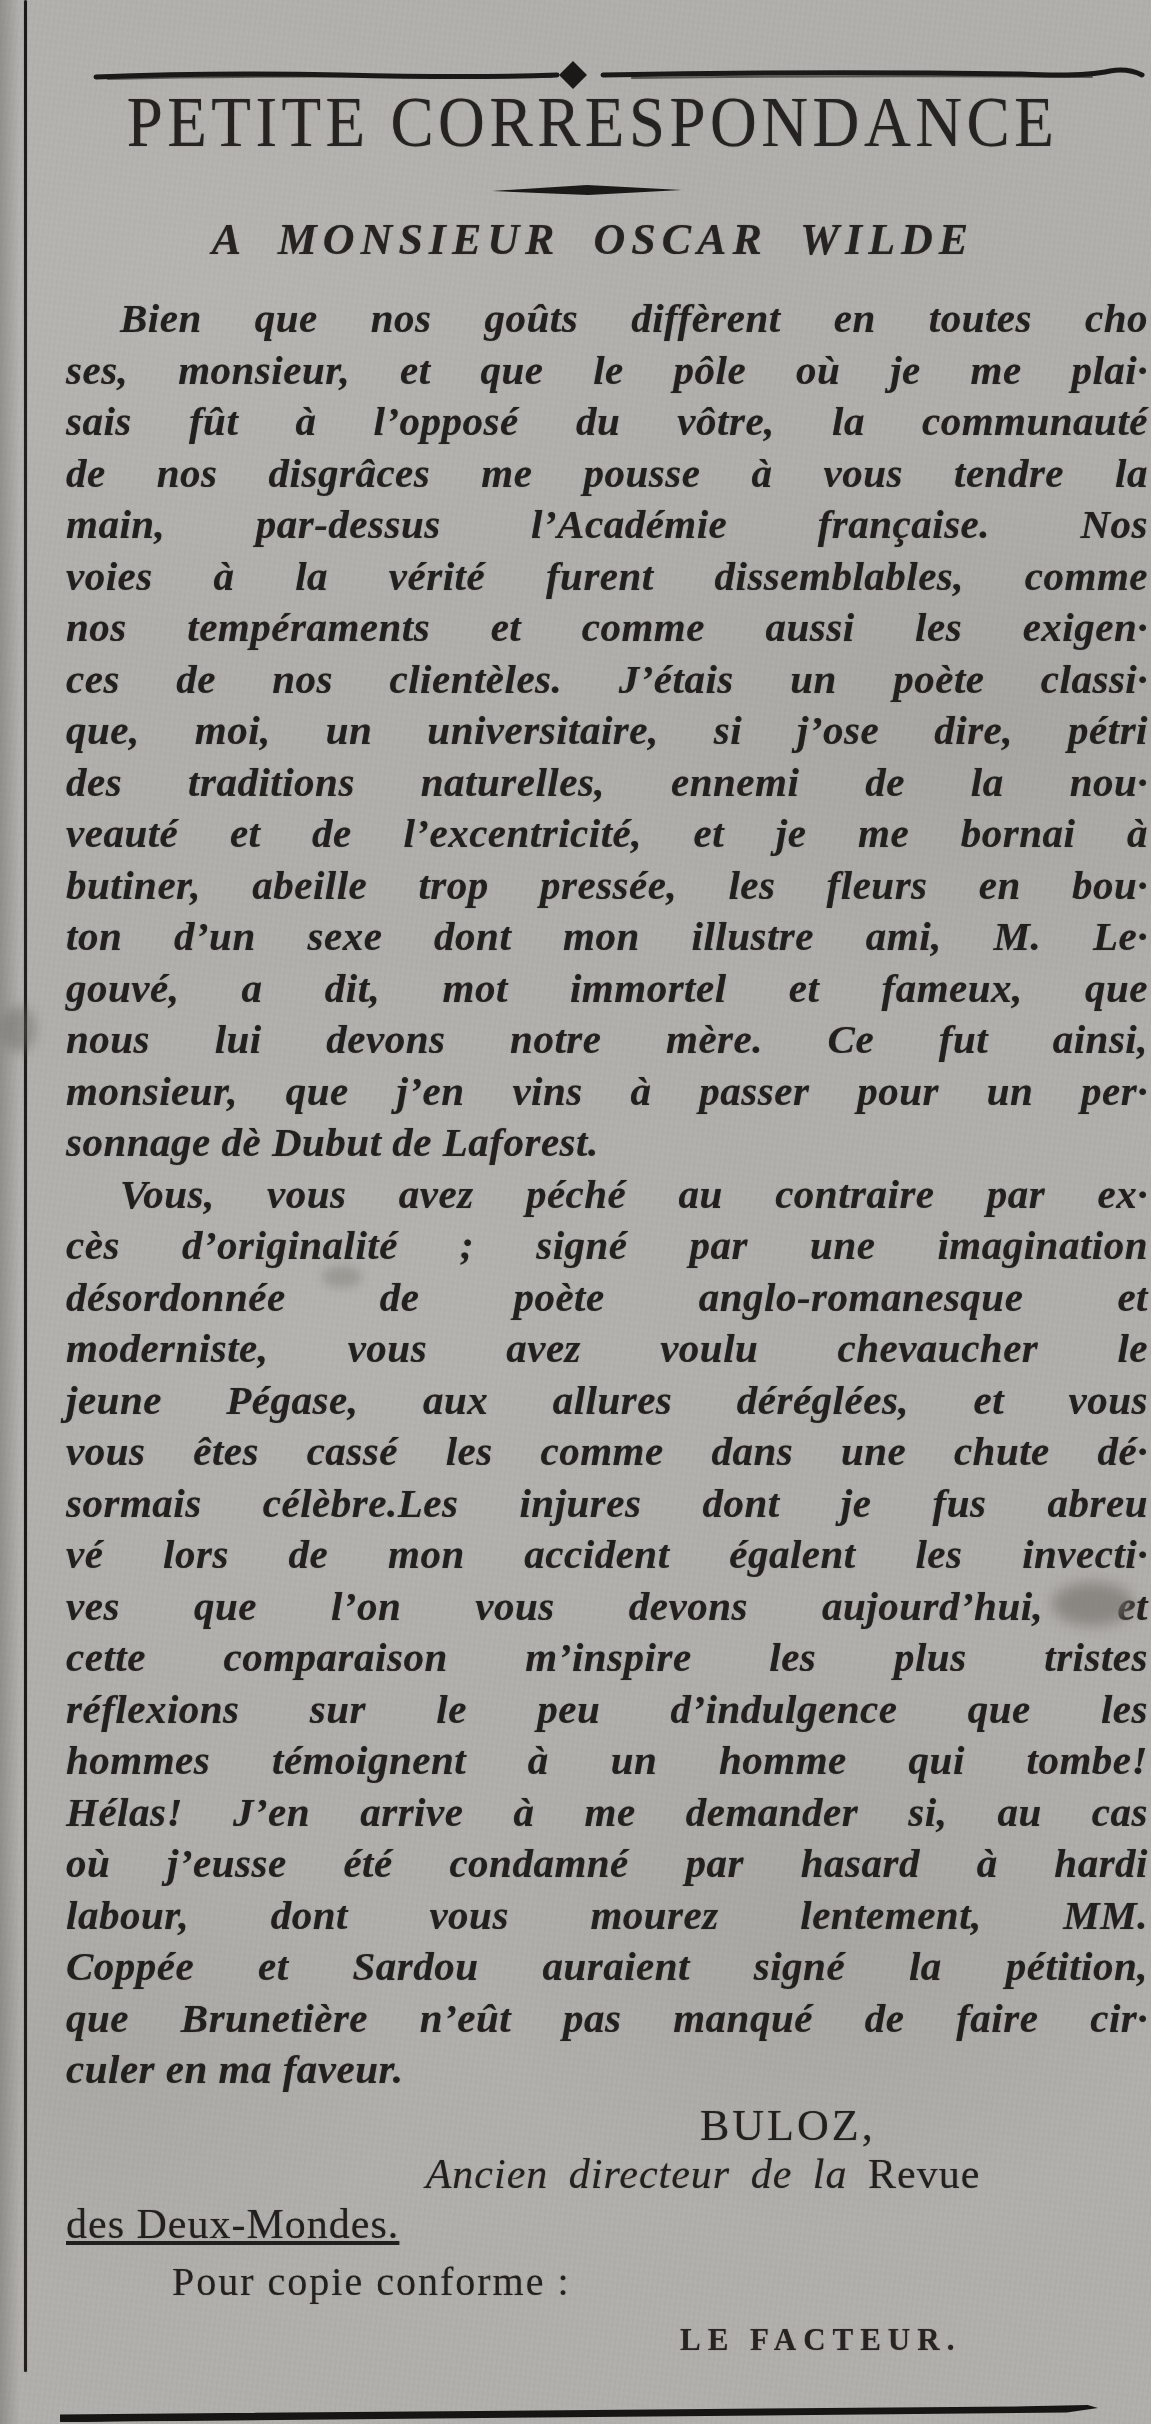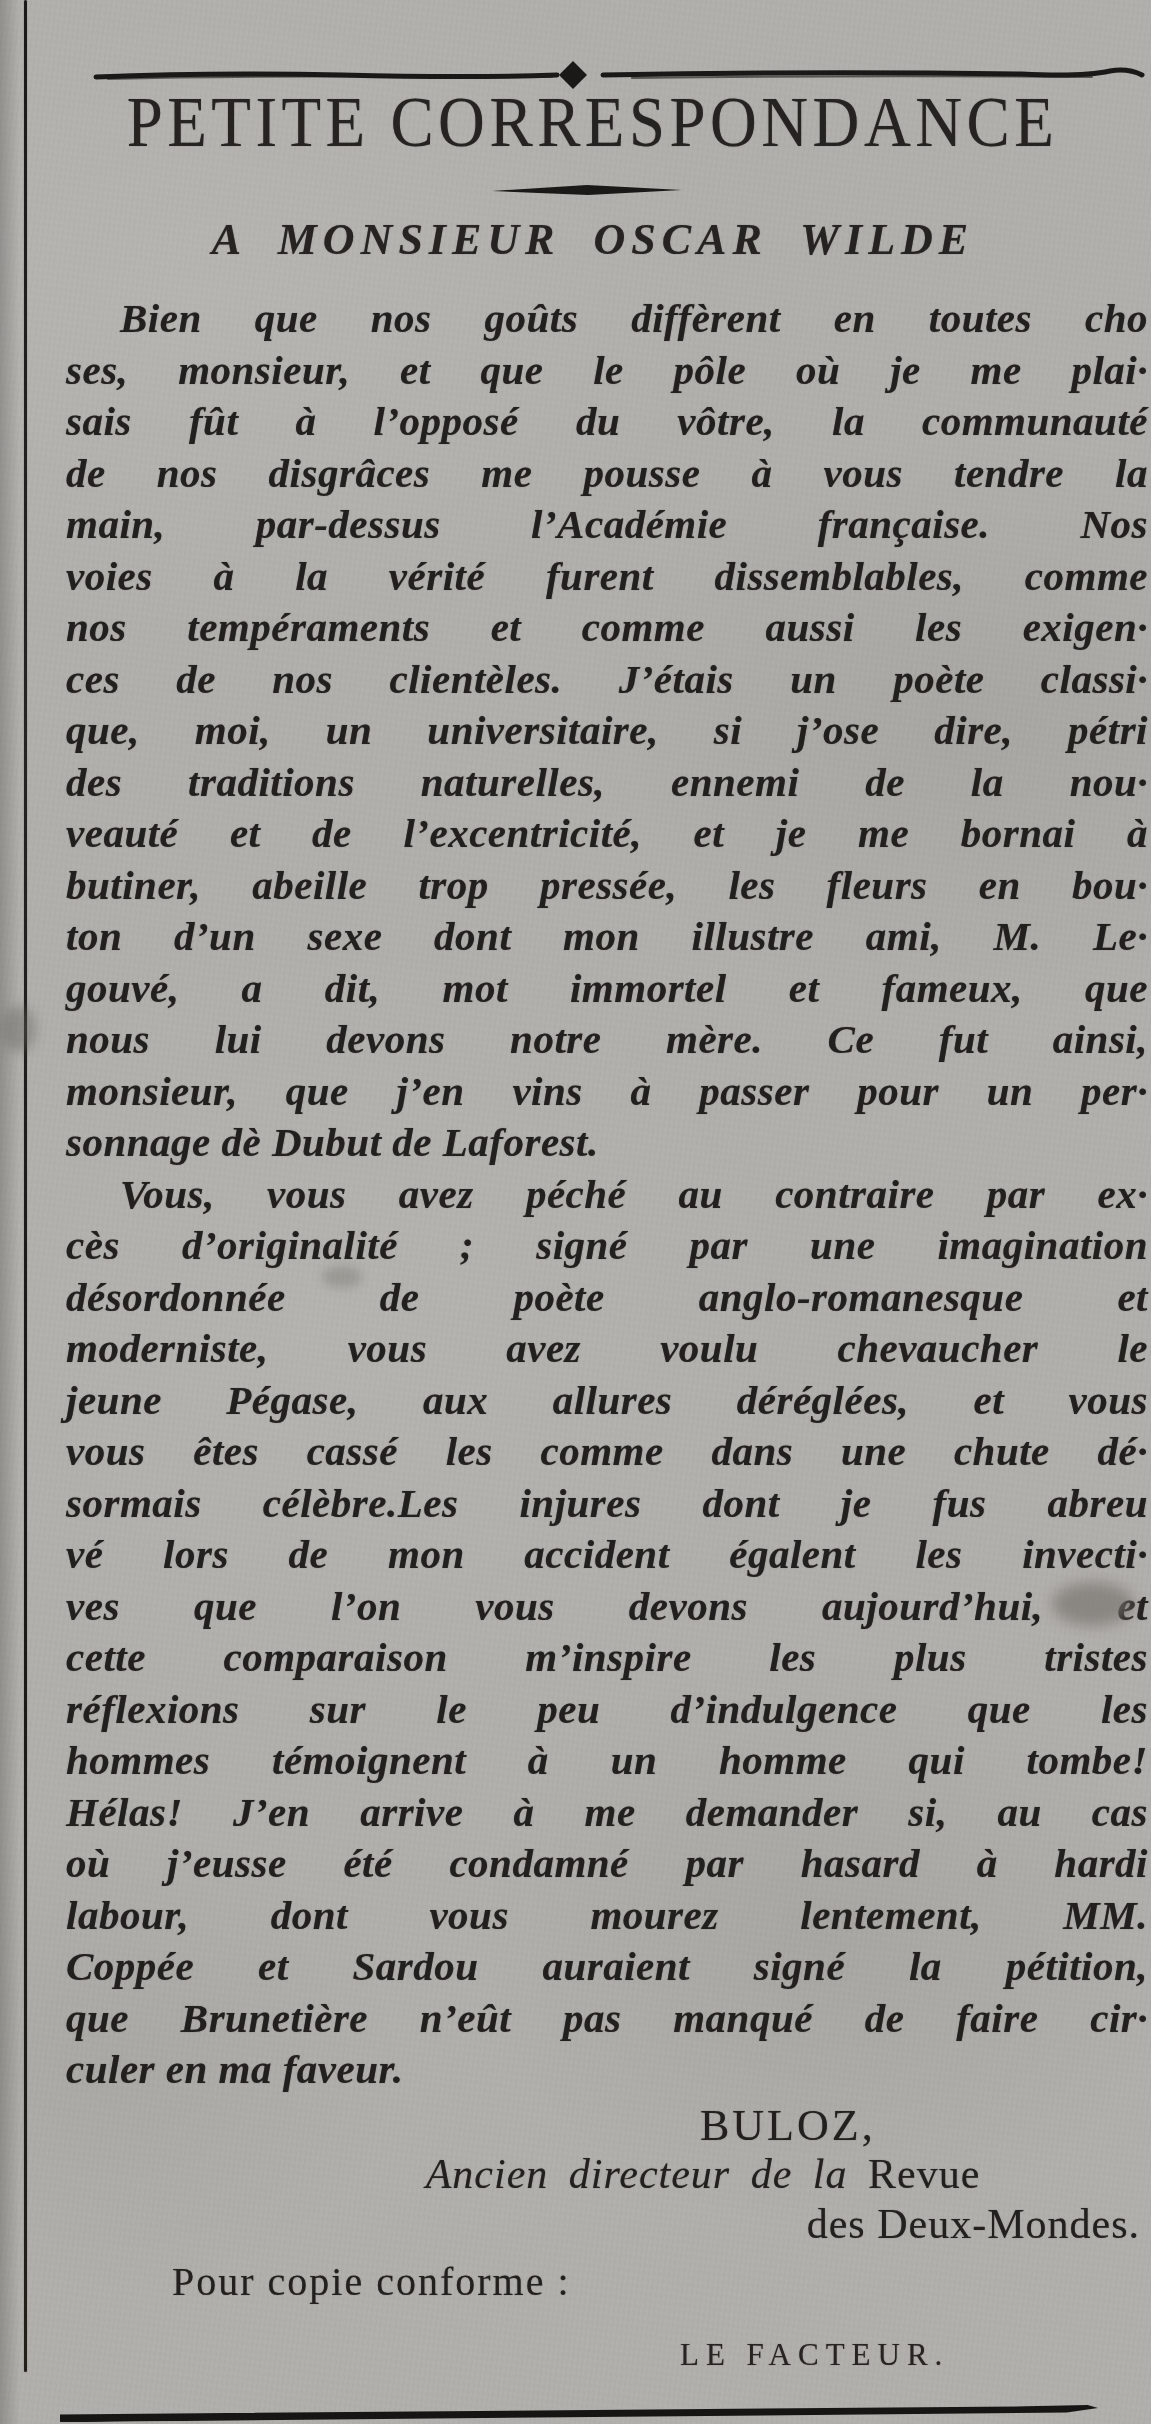--- a/index.html
+++ b/index.html
@@ -58,29 +58,29 @@
   .line.last{ text-align-last:left; }
   .sig-name{
     position:absolute;left:700px;top:2100px;font-size:44px;letter-spacing:3px;white-space:nowrap;
   }
   .sig-role1{
     position:absolute;left:162px;top:2150px;width:1082px;text-align:center;white-space:nowrap;
     font-size:42px;font-style:italic;letter-spacing:1px;word-spacing:9px;
   }
   .sig-role1 .roman{ font-style:normal; }
   .sig-role2{
-    position:absolute;left:58px;top:2200px;width:1082px;text-align:right;white-space:nowrap;
-    font-size:42px;letter-spacing:1px;
+    position:absolute;left:66px;top:2200px;width:1082px;text-align:left;white-space:nowrap;
+    font-size:42px;letter-spacing:1px;text-decoration:underline;
   }
   .certify{
     position:absolute;left:172px;top:2258px;font-size:40px;letter-spacing:2px;white-space:nowrap;
   }
   .certifier{
-    position:absolute;left:680px;top:2322px;font-size:31px;font-weight:normal;
-    letter-spacing:7px;white-space:nowrap;color:rgba(28,25,23,.85);margin-top:15px;
+    position:absolute;left:680px;top:2322px;font-size:31px;font-weight:bold;
+    letter-spacing:7px;white-space:nowrap;color:rgba(28,25,23,.85);
   }
   .bottom-rule{
     position:absolute;left:60px;top:2408px;width:1038px;height:11px;
     background:#171514;transform:rotate(-.35deg);
     clip-path:polygon(0 30%, 93% 10%, 99% 0, 100% 28%, 97% 68%, 0 100%);
   }
   .smudge-a{
     position:absolute;left:1052px;top:1582px;width:82px;height:44px;border-radius:50%;
     background:rgba(116,113,109,.65);filter:blur(7px);
   }

